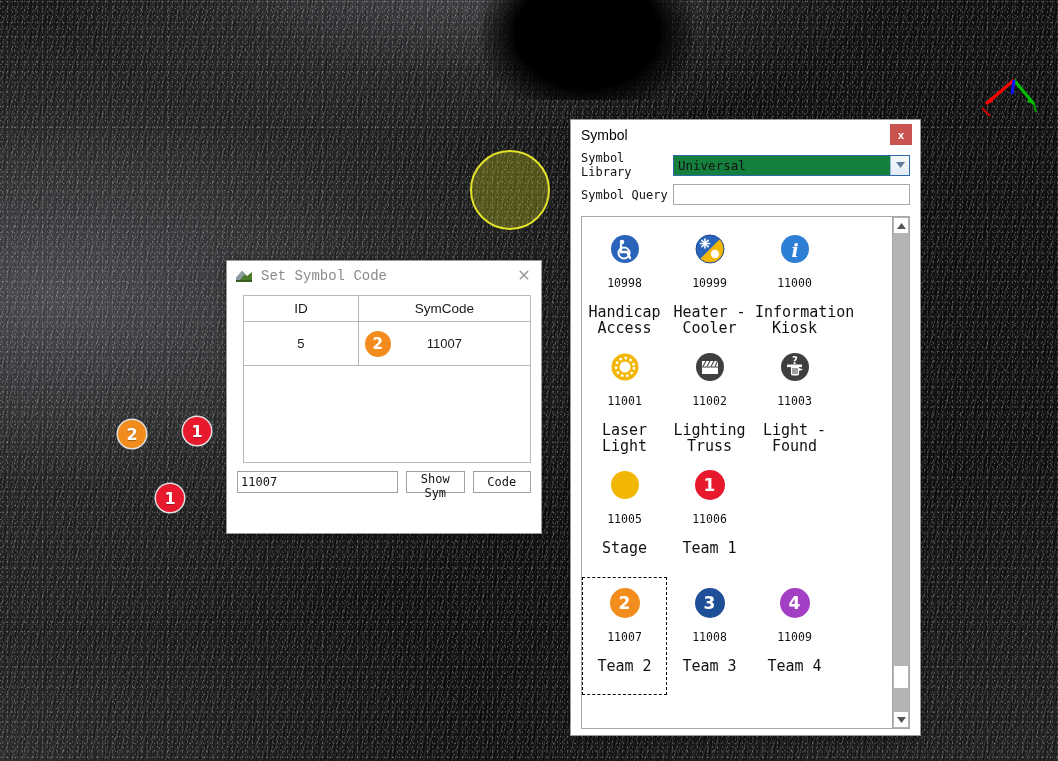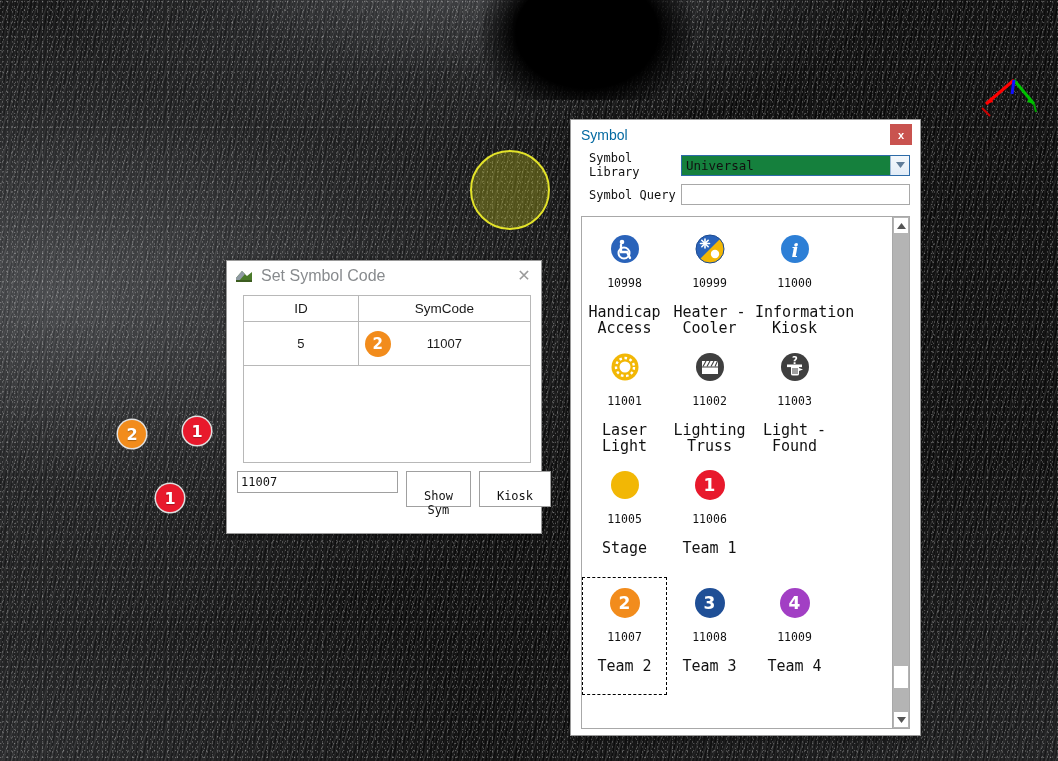--- a/index.html
+++ b/index.html
@@ -95,23 +95,23 @@
   #ssc-dialog { left: 226px; top: 260px; width: 316px; height: 274px; }
   #ssc-titlebar {
     height: 30px;
     display: flex; align-items: center;
     padding: 0 4px 0 8px;
     background: #fff;
   }
   #ssc-icon { width: 18px; height: 16px; margin-right: 8px; flex: 0 0 auto; }
   #ssc-title {
     flex: 1 1 auto;
-    font-size: 16px;
+    font-size: 14px;
     color: #888b8e;
-    font-family: Liberation Sans, sans-serif;
+    font-family: Liberation Mono, monospace;
   }
   #ssc-close {
     width: 26px; height: 24px;
     display: flex; align-items: center; justify-content: center;
     color: #9b9b9b; font-size: 16px; line-height: 1;
     cursor: pointer;
   }
   #ssc-body { padding: 4px 10px 0 16px; }
   table.grid {
     width: 100%;
@@ -162,40 +162,40 @@
     outline: none;
   }
   .btn {
     width: 77px; height: 22px;
     border: 1px solid #a0a0a0;
     background: #fff;
     font-size: 12px;
     font-family: "DejaVu Sans Mono", monospace;
     color: #111;
     cursor: pointer;
-    padding: 17px;
+    padding: 0;
   }
 
   
   #symbol-window { left: 570px; top: 119px; width: 351px; height: 617px; }
   #sym-titlebar {
     height: 29px;
     display: flex; align-items: center;
     padding-left: 10px;
     background: #fff;
   }
-  #sym-title { flex: 1 1 auto; font-size: 14px; color: #0369a1; }
+  #sym-title { flex: 1 1 auto; font-size: 14px; color: #000000; }
   #sym-close {
     width: 22px; height: 21px; margin-right: 8px;
     background: #c9534f;
     color: #fff; font-size: 11px; font-weight: bold;
     display: flex; align-items: center; justify-content: center;
     cursor: pointer;
   }
-  #sym-fields { padding: 2px 10px 6px 18px; }
+  #sym-fields { padding: 2px 10px 6px 10px; }
   .field-row {
     display: flex; align-items: center;
     margin-bottom: 5px;
   }
   .field-label {
     width: 92px; flex: 0 0 92px;
     font-size: 12px;
     font-family: "DejaVu Sans Mono", monospace;
     color: #111;
   }
@@ -351,21 +351,21 @@
             <span>11007</span>
           </td>
         </tr>
       </tbody>
     </table>
     <div class="grid-filler"></div>
   </div>
   <div id="ssc-footer">
     <input id="ssc-code-input" type="text" value="11007" style="">
     <button class="btn">Show Sym</button>
-    <button class="btn">Kiosk</button>
+    <button class="btn">Code</button>
   </div>
 </div>
 
 <div class="window" id="symbol-window">
   <div id="sym-titlebar">
     <span id="sym-title">Symbol</span>
     <span id="sym-close">x</span>
   </div>
 
   <div id="sym-fields">

